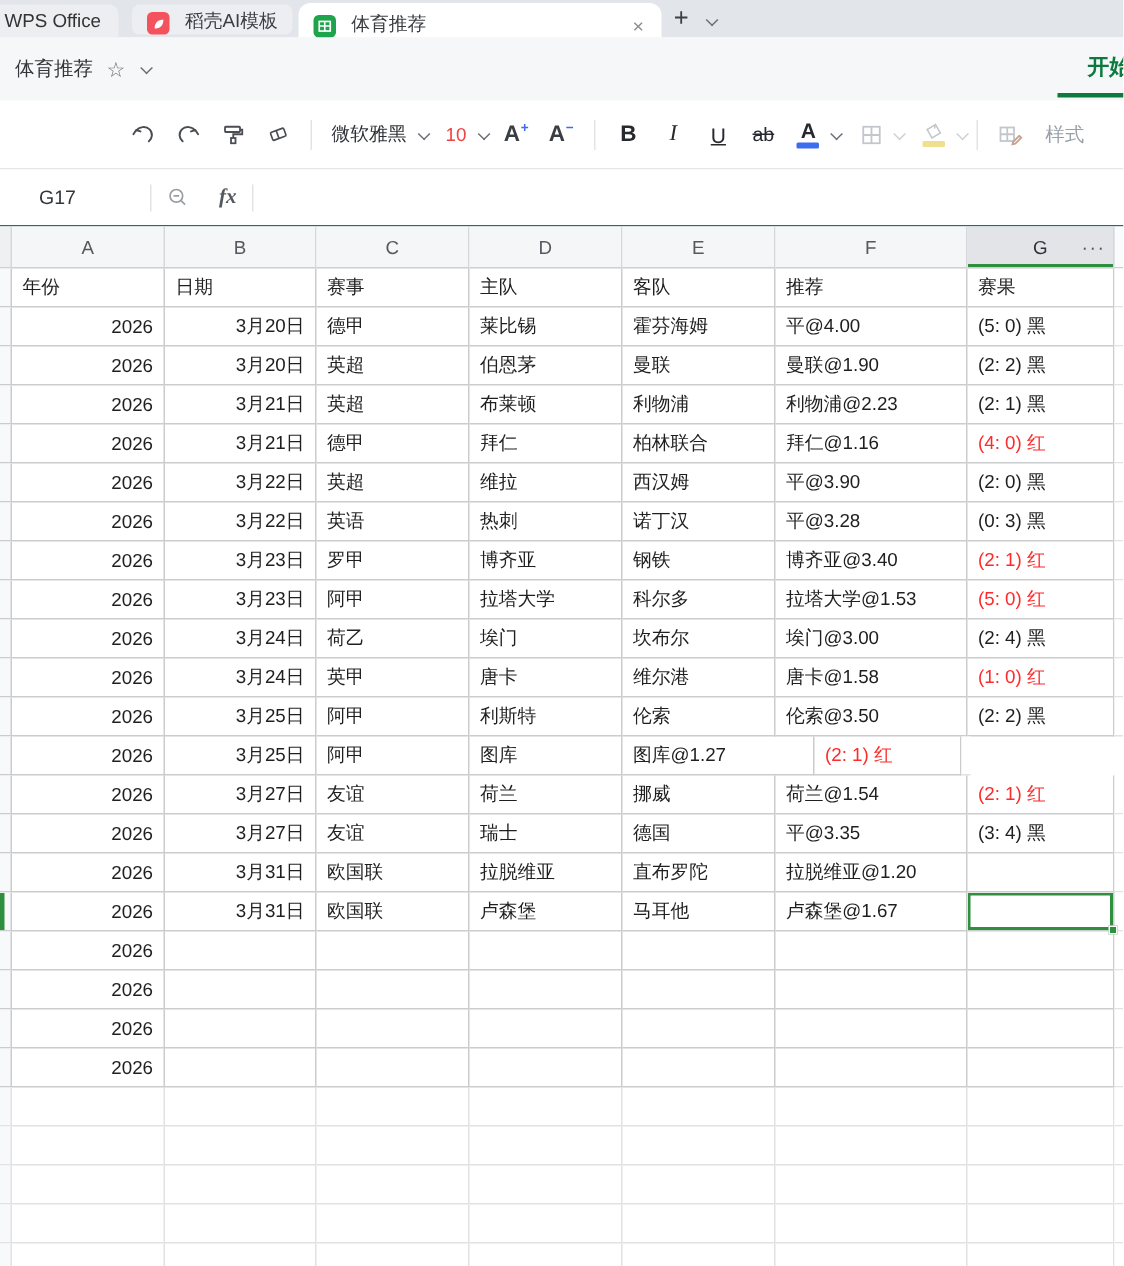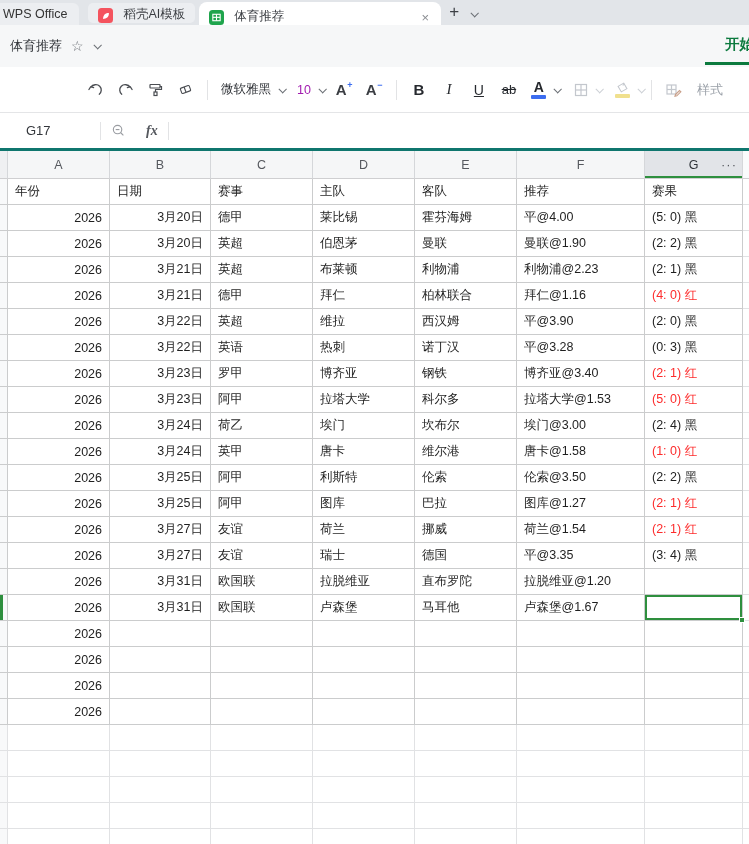--- a/index.html
+++ b/index.html
@@ -35,37 +35,37 @@
 
   
   .toolbar { height:46px; background:#fff; border-bottom:1px solid #e4e5e7; display:flex; align-items:center;
     padding-left:80px; overflow:hidden; white-space:nowrap; }
   .tbtn { min-width:26px; height:28px; display:inline-flex; align-items:center; justify-content:center;
     color:#4a4d52; font-size:14px; margin:0 2px; position:relative; }
   .tbtn svg { display:block; }
   .tdiv { width:1px; height:20px; background:#e2e3e5; margin:0 7px; flex:0 0 auto; }
   .fontname { font-size:12.5px; color:#2f3237; margin:0 2px 0 6px; min-width:64px; display:inline-flex; align-items:center; }
   .fontname .chev, .fsize .chev { margin-left:8px; }
-  .fsize { font-size:12.5px; color:#a21caf; margin:0 4px 0 10px; display:inline-flex; align-items:center;justify-content:center; }
+  .fsize { font-size:12.5px; color:#ef4444; margin:0 4px 0 10px; display:inline-flex; align-items:center;justify-content:center; }
   .afont { font-size:15px; color:#3a3d42; font-weight:600; }
   .sup { font-size:9px; color:#3c6df0; font-weight:700; position:relative; top:-5px; left:0.5px; }
   .bold-b { font-weight:700; font-size:15px; color:#26292e; }
   .ital-i { font-style:italic; font-size:15px; font-family:"Liberation Serif",serif; color:#26292e; }
   .und-u { font-size:14px; text-decoration:underline; color:#26292e; }
   .strike-ab { font-size:13px; text-decoration:line-through; color:#26292e; }
   .fclr { display:inline-flex; flex-direction:column; align-items:center; }
   .fclr .letter { font-size:14px; font-weight:600; color:#26292e; line-height:14px; }
   .bar { width:15px; height:4px; border-radius:1px; margin-top:1px; }
   .bar.blue { background:#3c6df0; }
   .bar.yellow { background:#f0e08e; }
   .disabled { color:#c3c7cd !important; }
   .styles-lbl { font-size:13px; color:#9aa0a8; margin-left:8px; }
 
   
-  .fbar { height:38px; background:#fff; border-bottom:3px solid #0f766e; display:flex; align-items:center; }
+  .fbar { height:38px; background:#fff; border-bottom:1px solid #0f766e; display:flex; align-items:center; }
   .namebox { width:100px; padding-left:26px; font-size:13px; color:#33363b; }
   .fdiv { width:1px; height:18px; background:#e2e3e5; }
   .fbicon { color:#8a8d92; margin:0 10px; display:flex; align-items:center; }
   .fx { font-style:italic; font-family:"Liberation Serif",serif; font-weight:700; font-size:14px; color:#55585e; margin:0 10px;text-align:center; }
 
   
   .sheet { height:693px; overflow:hidden; background:#fff; }
   .colhdr, .grid-row { display:flex; }
   .cell { flex:0 0 auto; height:26px; border-right:1px solid #e1e2e4; border-bottom:1px solid #e1e2e4;
     font-size:12.5px; color:#1f1f1f; display:flex; align-items:center; overflow:hidden; white-space:nowrap; }
@@ -370,21 +370,20 @@
         <div class="cell c6 t txt">伦索@3.50</div>
         <div class="cell c7 t txt">(2: 2) 黑</div>
         <div class="cell c8"></div>
       </div>
       <div class="grid-row">
         <div class="cell c0 sliver t"></div>
         <div class="cell c1 t num">2026</div>
         <div class="cell c2 t num">3月25日</div>
         <div class="cell c3 t txt">阿甲</div>
         <div class="cell c4 t txt">图库</div>
-        <div class="cell c5 t txt">巴拉</div>
         <div class="cell c6 t txt">图库@1.27</div>
         <div class="cell c7 t txt red">(2: 1) 红</div>
         <div class="cell c8"></div>
       </div>
       <div class="grid-row">
         <div class="cell c0 sliver t"></div>
         <div class="cell c1 t num">2026</div>
         <div class="cell c2 t num">3月27日</div>
         <div class="cell c3 t txt">友谊</div>
         <div class="cell c4 t txt">荷兰</div>

